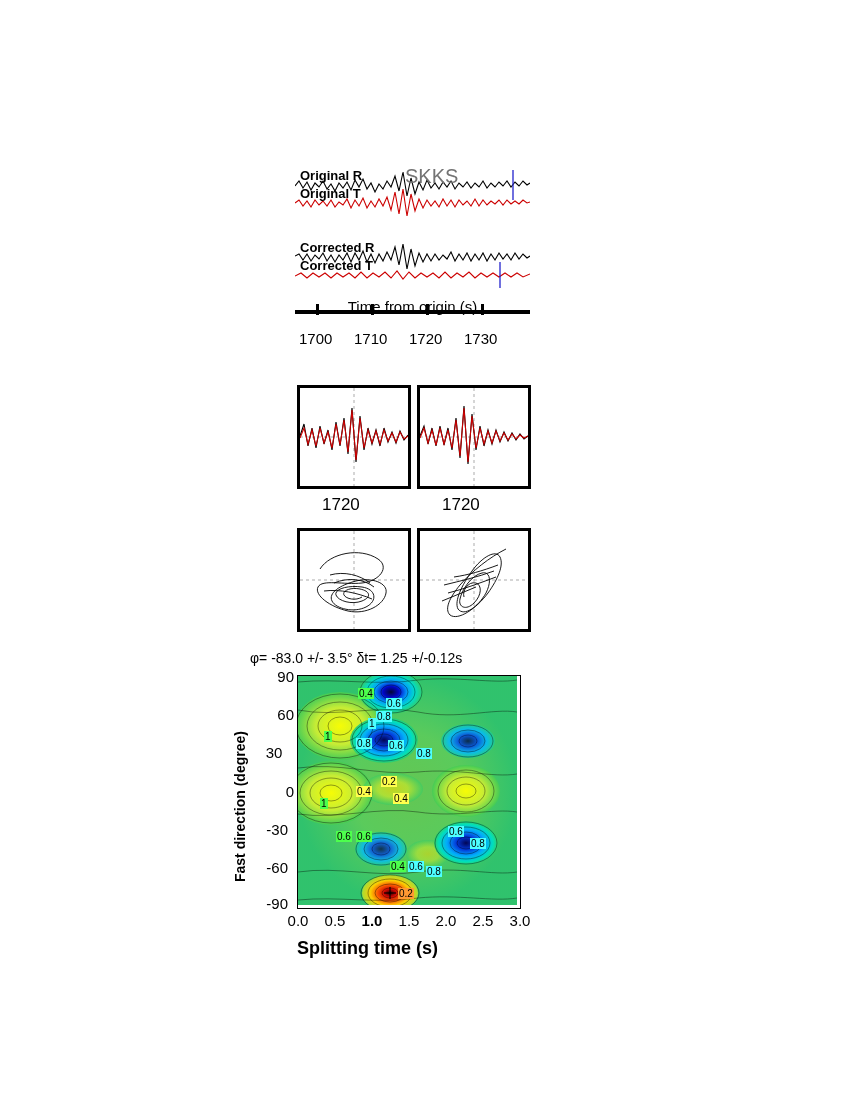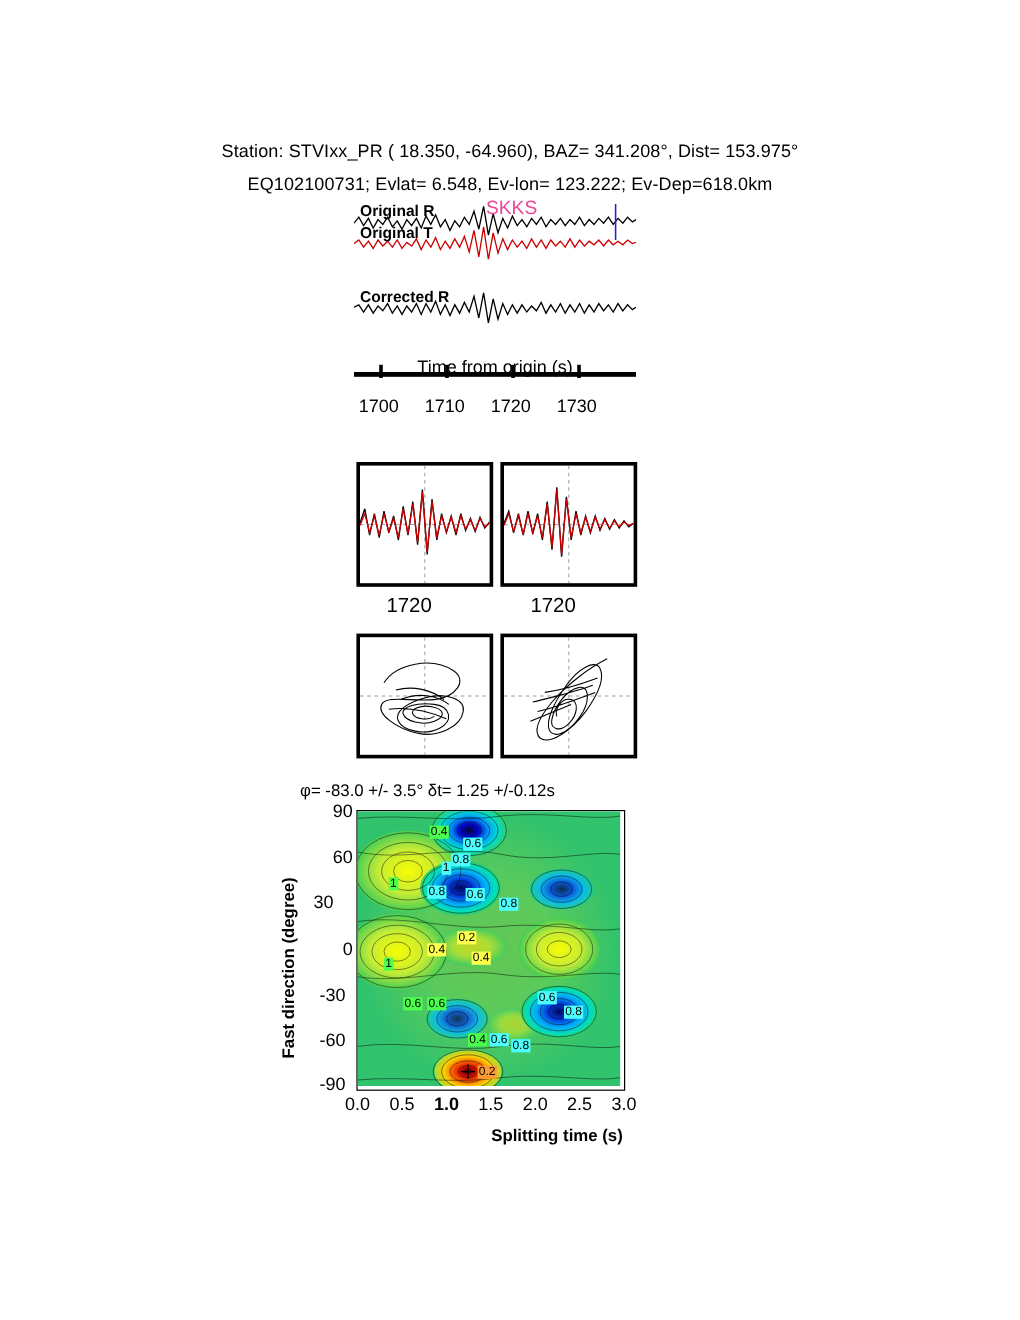--- a/index.html
+++ b/index.html
@@ -9,21 +9,21 @@
   
   .hdr{position:absolute;width:850px;text-align:center;font-size:15px;letter-spacing:0.1px;}
   #hdr1{top:118px;}
   #hdr2{top:145px;}
 
   
   .wf{position:absolute;left:295px;top:170px;width:235px;height:130px;}
   .wf-row{position:absolute;left:0;width:235px;height:30px;}
   .wf-label{position:absolute;left:5px;top:-2px;font-size:13px;font-weight:bold;z-index:5;white-space:nowrap;}
   .wf svg{position:absolute;left:0;top:0;}
-  .skks{position:absolute;left:110px;top:-5px;color:#ec4899;font-size:16px;z-index:6;}
+  .skks{position:absolute;left:110px;top:-5px;color:#737373;font-size:20px;z-index:6;}
 
   .axis-line{position:absolute;left:295px;top:310px;width:235px;height:4px;background:#000;}
   .axis-title{position:absolute;left:295px;top:298px;width:235px;text-align:center;font-size:15px;}
   .tick{position:absolute;width:3px;height:11px;background:#000;top:304px;}
   .ticklab{position:absolute;top:330px;font-size:15px;}
 
   
   .sbox{position:absolute;width:108px;height:98px;border:3px solid #000;background:#fff;}
   #sbox1{left:297px;top:385px;}
   #sbox2{left:417px;top:385px;}
@@ -33,35 +33,33 @@
   #pbox1{left:297px;top:528px;}
   #pbox2{left:417px;top:528px;}
 
   
   .phi{position:absolute;left:250px;top:650px;width:330px;font-size:14px;}
   .cmap{position:absolute;left:297px;top:675px;width:222px;height:232px;border:1.5px solid #000;overflow:hidden;}
   .ylab{position:absolute;left:228px;top:700px;width:20px;height:180px;font-size:14px;font-weight:bold;}
   .ylab span{display:block;transform:rotate(-90deg);transform-origin:left top;white-space:nowrap;position:absolute;left:4px;top:182px;}
   .ytick{position:absolute;font-size:15px;text-align:right;width:44px;}
   .xtick{position:absolute;font-size:15px;text-align:center;width:40px;top:912px;}
-  .xlab{position:absolute;left:297px;top:938px;width:222px;text-align:right;font-size:14px;font-weight:bold;}
+  .xlab{position:absolute;left:297px;top:938px;width:222px;text-align:left;font-size:18px;font-weight:bold;}
   .foot{position:absolute;left:0;top:963px;width:850px;text-align:center;font-size:16px;}
 
   .clabel{position:absolute;font-size:10px;background:#4dff4d;padding:0 1px;line-height:11px;color:#000;}
   .clabel.c{background:#4dffff;}
   .clabel.y{background:#ffff4d;}
   .clabel.o{background:#ff9933;}
 </style>
 </head>
 <body>
 
 <div class="page">
 
-  <div class="hdr" id="hdr1">Station: STVIxx_PR ( 18.350,  -64.960), BAZ=  341.208°, Dist=  153.975°</div>
-  <div class="hdr" id="hdr2">EQ102100731; Evlat=   6.548, Ev-lon= 123.222; Ev-Dep=618.0km</div>
 
   <div class="wf">
     <div class="skks">SKKS</div>
 
     <div class="wf-row" style="top:0px;">
       <div class="wf-label">Original R</div>
       <svg width="235" height="30" viewBox="0 0 235 30">
         <path fill="none" stroke="#000" stroke-width="1.1" d="M0,16 L4,11 L8,18 L12,12 L16,20 L20,13 L24,17 L28,11 L32,19 L36,14 L40,21 L44,13 L48,18 L52,12 L56,20 L60,10 L64,17 L68,9 L72,19 L76,13 L80,22 L84,14 L88,19 L92,11 L96,17 L100,6 L104,21 L108,2 L112,26 L116,8 L120,24 L124,12 L128,20 L132,10 L136,18 L140,13 L144,19 L148,12 L152,17 L156,11 L160,19 L164,13 L168,17 L172,12 L176,18 L180,13 L184,17 L188,11 L192,18 L196,13 L200,17 L204,12 L208,16 L212,11 L216,17 L220,12 L224,16 L228,11 L232,15 L235,13"></path>
         <line x1="218" y1="0" x2="218" y2="30" stroke="#2222cc" stroke-width="1.3"></line>
       </svg>
@@ -74,20 +72,27 @@
       </svg>
     </div>
 
     <div class="wf-row" style="top:72px;">
       <div class="wf-label">Corrected R</div>
       <svg width="235" height="30" viewBox="0 0 235 30">
         <path fill="none" stroke="#000" stroke-width="1.1" d="M0,14 L4,12 L8,18 L12,12 L16,19 L20,13 L24,17 L28,11 L32,19 L36,13 L40,20 L44,13 L48,18 L52,11 L56,20 L60,11 L64,18 L68,9 L72,20 L76,12 L80,21 L84,12 L88,19 L92,10 L96,18 L100,5 L104,23 L108,2 L112,27 L116,7 L120,24 L124,11 L128,20 L132,12 L136,19 L140,12 L144,18 L148,13 L152,17 L156,10 L160,19 L164,12 L168,18 L172,11 L176,19 L180,12 L184,18 L188,11 L192,19 L196,12 L200,18 L204,11 L208,17 L212,12 L216,18 L220,11 L224,17 L228,12 L232,16 L235,14"></path>
       </svg>
     </div>
 
+    <div class="wf-row" style="top:90px;">
+      <div class="wf-label">Corrected T</div>
+      <svg width="235" height="30" viewBox="0 0 235 30">
+        <path fill="none" stroke="#cc0000" stroke-width="1.1" d="M0,16 L6,13 L12,18 L18,13 L24,17 L30,13 L36,18 L42,13 L48,17 L54,13 L60,18 L66,12 L72,18 L78,13 L84,17 L90,12 L96,18 L102,11 L108,19 L114,12 L120,18 L126,13 L132,17 L138,13 L144,18 L150,12 L156,18 L162,13 L168,17 L174,12 L180,18 L186,13 L192,17 L198,13 L204,17 L210,13 L216,17 L222,13 L228,17 L235,14"></path>
+        <line x1="205" y1="2" x2="205" y2="28" stroke="#2222cc" stroke-width="1.3"></line>
+      </svg>
+    </div>
   </div>
 
   <div class="axis-title">Time from origin (s)</div>
   <div class="axis-line"></div>
   <div class="tick" style="left:316px;"></div>
   <div class="tick" style="left:371px;"></div>
   <div class="tick" style="left:426px;"></div>
   <div class="tick" style="left:481px;"></div>
   <div class="ticklab" style="left:299px;">1700</div>
   <div class="ticklab" style="left:354px;">1710</div>
@@ -257,21 +262,21 @@
     <div class="clabel c" style="left:150px;top:150px;">0.6</div>
     <div class="clabel c" style="left:172px;top:162px;">0.8</div>
     <div class="clabel" style="left:92px;top:185px;">0.4</div>
     <div class="clabel c" style="left:110px;top:185px;">0.6</div>
     <div class="clabel c" style="left:128px;top:190px;">0.8</div>
     <div class="clabel o" style="left:100px;top:212px;">0.2</div>
   </div>
 
   <div class="ytick" style="left:250px;top:668px;">90</div>
   <div class="ytick" style="left:250px;top:706px;">60</div>
-  <div class="ytick" style="left:234px;top:744px;">30</div>
+  <div class="ytick" style="left:252px;top:744px;text-align:center;">30</div>
   <div class="ytick" style="left:250px;top:783px;">0</div>
   <div class="ytick" style="left:244px;top:821px;">-30</div>
   <div class="ytick" style="left:244px;top:859px;">-60</div>
   <div class="ytick" style="left:244px;top:895px;">-90</div>
 
   <div class="xtick" style="left:278px;">0.0</div>
   <div class="xtick" style="left:315px;">0.5</div>
   <div class="xtick" style="left:352px;font-weight:bold;">1.0</div>
   <div class="xtick" style="left:389px;">1.5</div>
   <div class="xtick" style="left:426px;">2.0</div>

